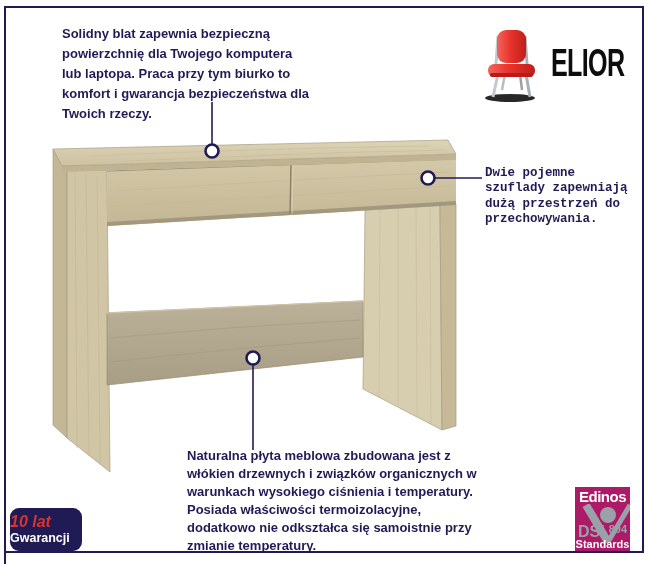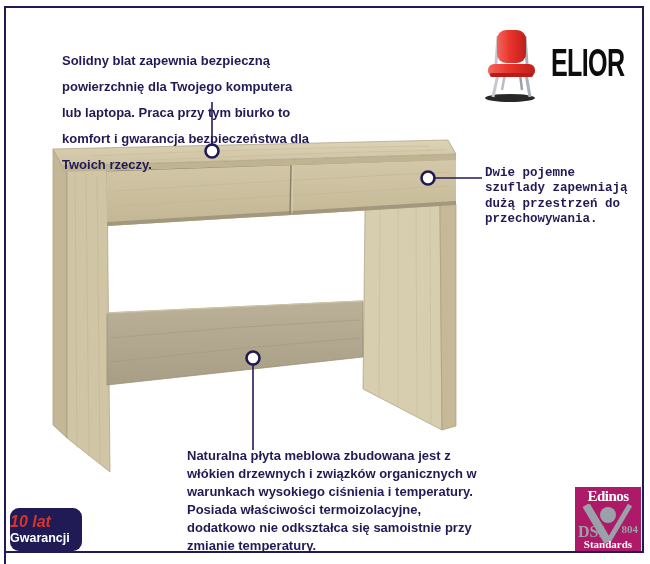--- a/index.html
+++ b/index.html
@@ -19,37 +19,37 @@
 
   
   .brand{position:absolute;left:479px;top:26px;width:166px;height:100px;}
   .brand .chair{position:absolute;left:4px;top:2px;}
   .brand .brand-name{position:absolute;left:72px;top:16px;font-size:38px;font-weight:bold;
           color:#0d0d0d;transform:scaleX(0.66);transform-origin:left center;
           letter-spacing:-1px;white-space:nowrap;}
 
   
   .note{position:absolute;color:var(--navy);font-weight:bold;white-space:pre-line;}
-  .note.top{left:62px;top:48px;width:290px;font-size:13px;line-height:26px;}
+  .note.top{left:62px;top:24px;width:290px;font-size:13px;line-height:20px;}
   .note.right{left:485px;top:166px;width:160px;font-size:12.5px;line-height:15.4px;font-family:Liberation Mono, monospace;}
   .note.bottom{left:187px;top:447px;width:330px;font-size:13px;line-height:18px;}
 
   
   .desk-svg{position:absolute;left:0;top:0;}
 
   
   .warranty{position:absolute;left:10px;top:508px;width:72px;height:43px;
             background:var(--navy);border-radius:9px;text-align:left;
             display:flex;flex-direction:column;justify-content:center;}
   .warranty .years{color:var(--red);font-size:16px;font-weight:bold;font-style:italic;line-height:18px;}
   .warranty .glabel{color:#fff;font-size:12.5px;font-weight:bold;line-height:15px;}
 
   
-  .standards{position:absolute;left:575px;top:487px;width:66px;height:64px;
-             background:var(--magenta);overflow:hidden;font-family:Liberation Serif, serif;}
+  .standards{position:absolute;left:575px;top:487px;width:55px;height:64px;
+             background:var(--magenta);overflow:hidden;}
   .standards .sbrand{position:absolute;left:0;top:1px;width:100%;text-align:center;
              color:#fff;font-size:15px;font-weight:bold;letter-spacing:-0.5px;}
   .standards .vlogo{position:absolute;left:7px;top:17px;}
   .standards .dsi{position:absolute;left:3px;top:36px;color:var(--gray-logo);font-size:16px;font-weight:bold;}
   .standards .n804{position:absolute;right:3px;top:36px;color:var(--gray-logo);font-size:11px;font-weight:bold;}
   .standards .slabel{position:absolute;left:0;bottom:1px;width:100%;text-align:center;
              color:#fff;font-size:11px;font-weight:bold;}
 </style>
 </head>
 <body>

